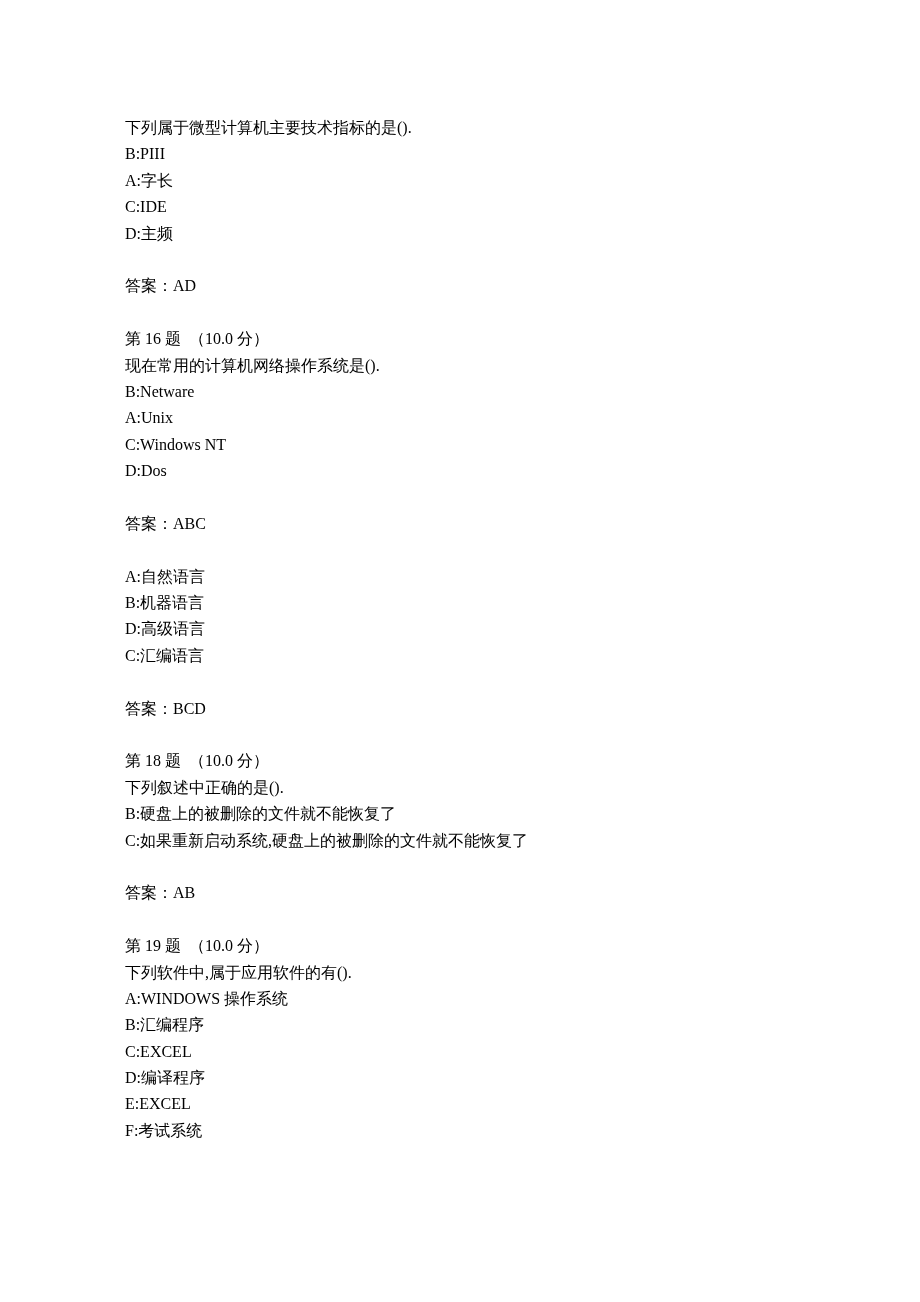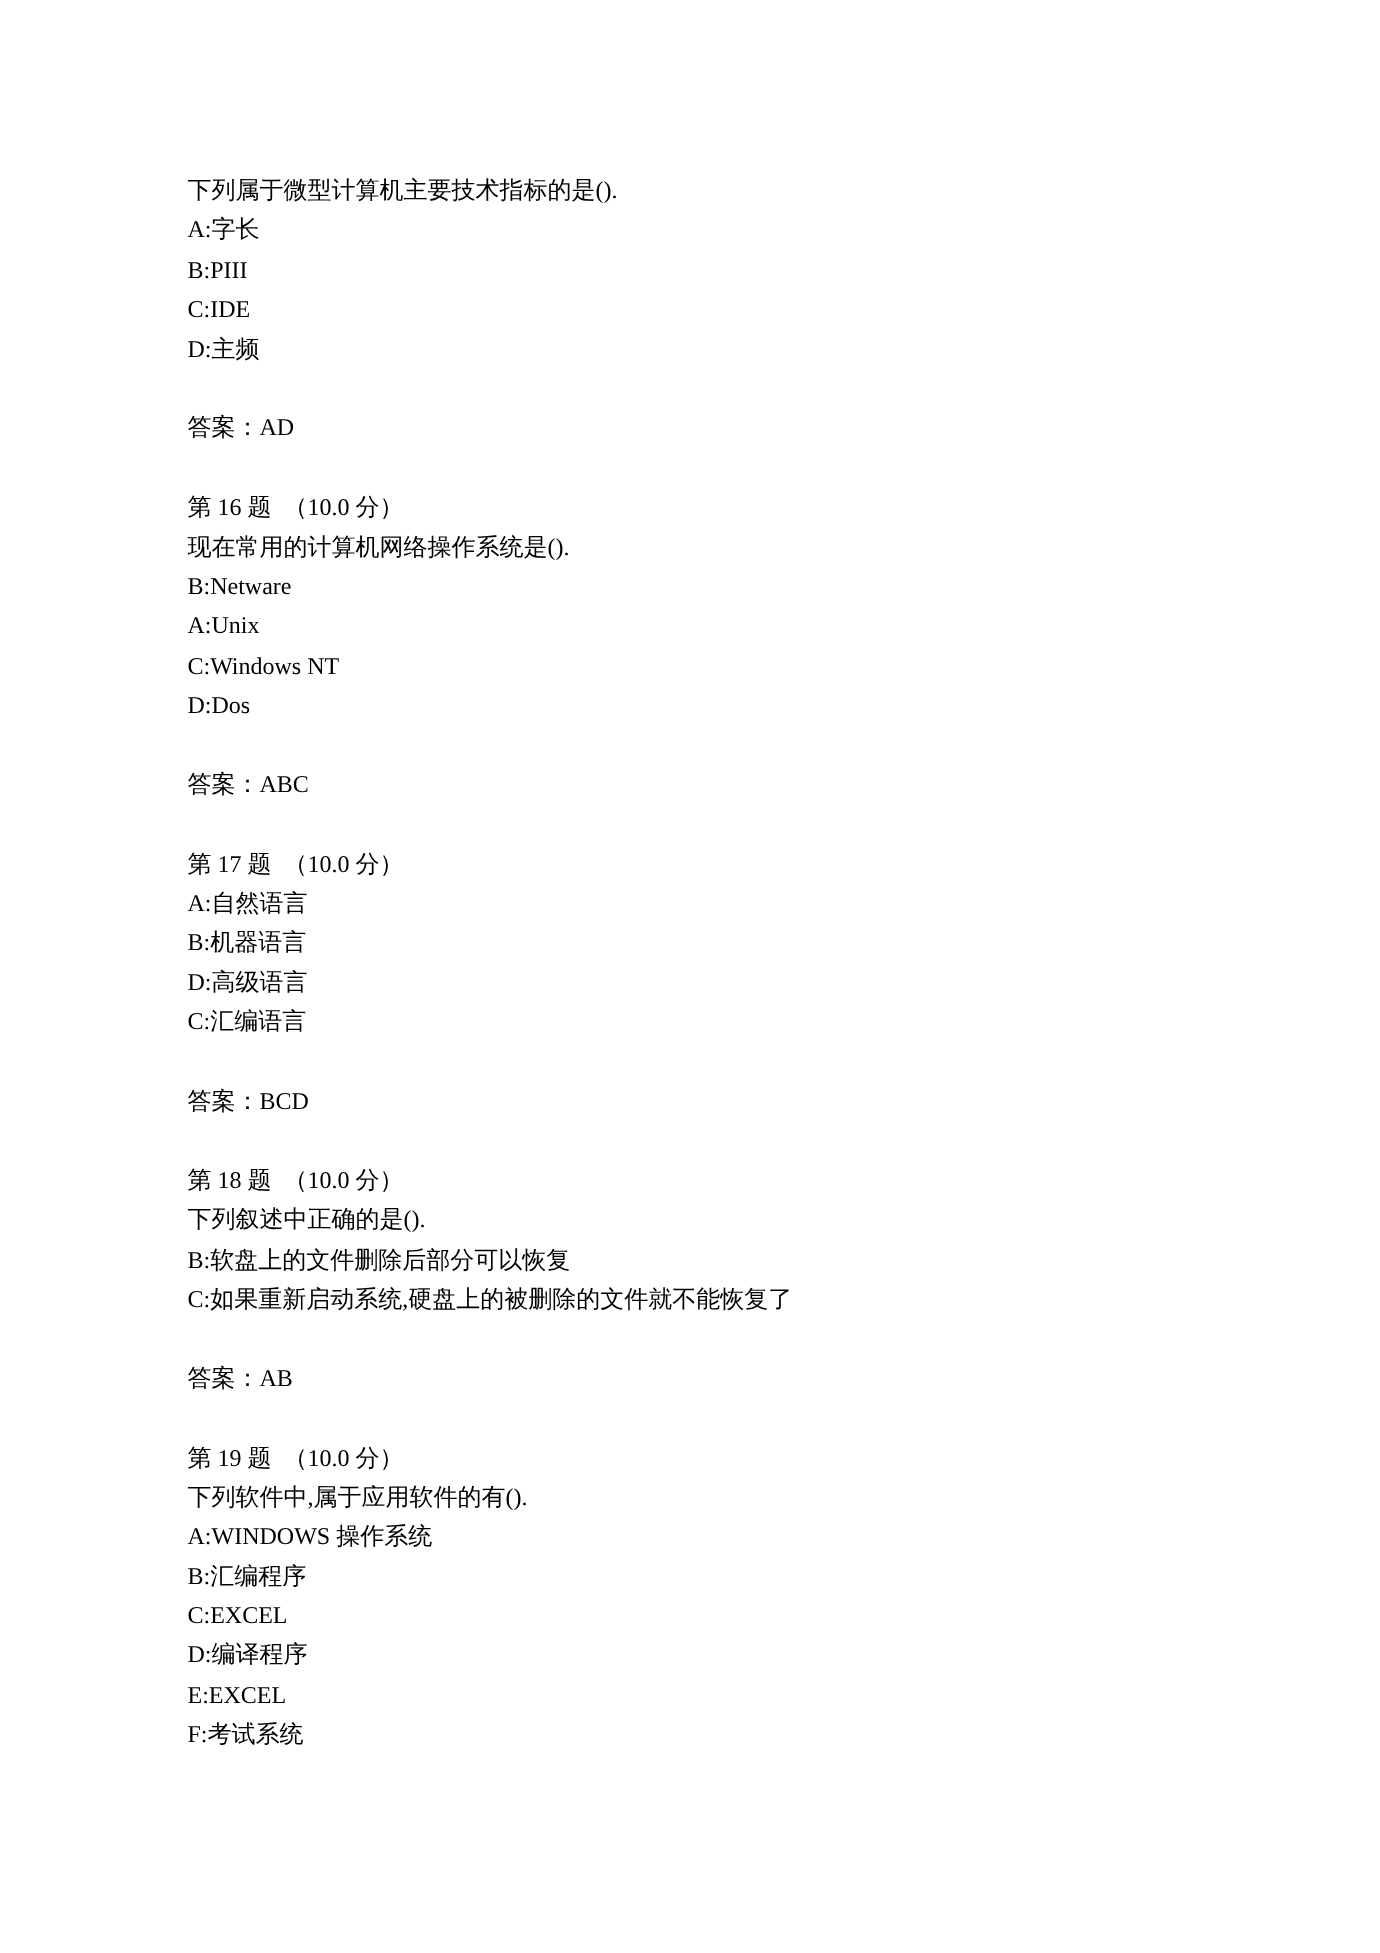--- a/index.html
+++ b/index.html
@@ -29,22 +29,22 @@
     height: 1.65em;
   }
 </style>
 </head>
 <body>
 
 <div class="page">
 
   <div class="question-block">
     <div class="line">下列属于微型计算机主要技术指标的是().</div>
+    <div class="line">B:PIII</div>
     <div class="line">A:字长</div>
-    <div class="line">B:PIII</div>
     <div class="line">C:IDE</div>
     <div class="line">D:主频</div>
     <div class="blank-line"></div>
     <div class="line">答案：AD</div>
   </div>
 
   <div class="blank-line"></div>
 
   <div class="question-block">
     <div class="line">第 16 题  （10.0 分）</div>
@@ -53,35 +53,34 @@
     <div class="line">A:Unix</div>
     <div class="line">C:Windows NT</div>
     <div class="line">D:Dos</div>
     <div class="blank-line"></div>
     <div class="line">答案：ABC</div>
   </div>
 
   <div class="blank-line"></div>
 
   <div class="question-block">
-    <div class="line">第 17 题  （10.0 分）</div>
     <div class="line">A:自然语言</div>
     <div class="line">B:机器语言</div>
     <div class="line">D:高级语言</div>
     <div class="line">C:汇编语言</div>
     <div class="blank-line"></div>
     <div class="line">答案：BCD</div>
   </div>
 
   <div class="blank-line"></div>
 
   <div class="question-block">
     <div class="line">第 18 题  （10.0 分）</div>
     <div class="line">下列叙述中正确的是().</div>
-    <div class="line">B:软盘上的文件删除后部分可以恢复</div>
+    <div class="line">B:硬盘上的被删除的文件就不能恢复了</div>
     <div class="line">C:如果重新启动系统,硬盘上的被删除的文件就不能恢复了</div>
     <div class="blank-line"></div>
     <div class="line">答案：AB</div>
   </div>
 
   <div class="blank-line"></div>
 
   <div class="question-block">
     <div class="line">第 19 题  （10.0 分）</div>
     <div class="line">下列软件中,属于应用软件的有().</div>

